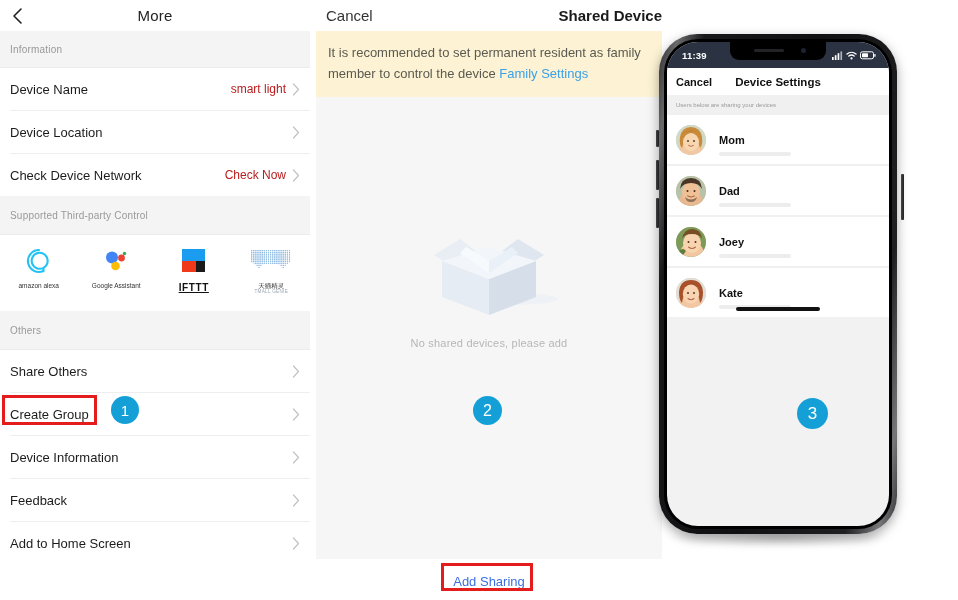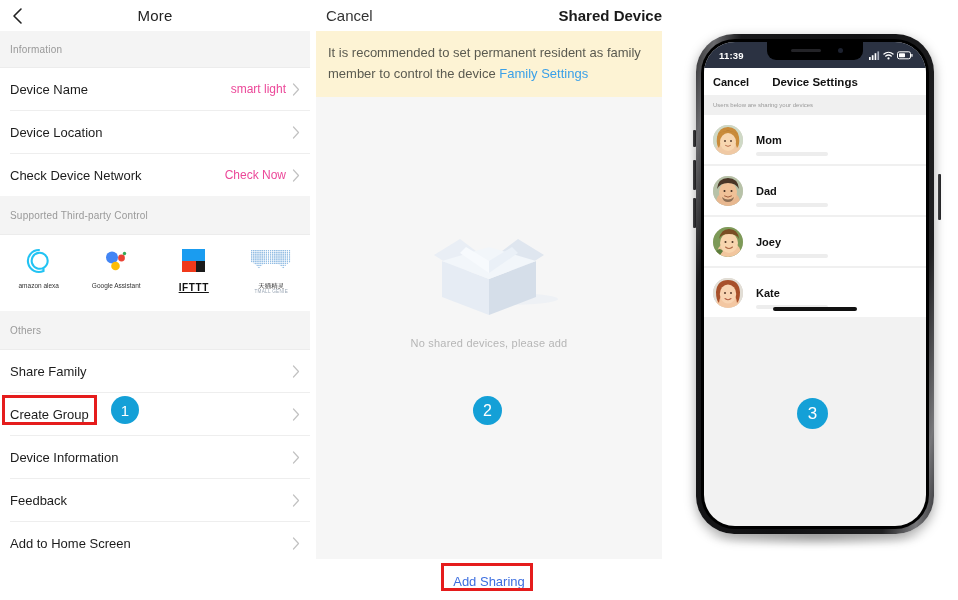--- a/index.html
+++ b/index.html
@@ -31,21 +31,21 @@
     background: #f4f4f4; height: 36px; display: flex; align-items: center;
     padding-left: 10px; font-size: 10px; color: #999; letter-spacing: .2px;
   }
   .sep-thin { height: 1px; background: #ececec; }
   .row {
     height: 42px; background: #fff; display: flex; align-items: center;
     padding: 0 10px 0 10px; position: relative;
   }
   .row-label { font-size: 13px; color: #1c1c1c; }
   .row-right { margin-left: auto; display: flex; align-items: center; gap: 6px; }
-  .row-value { font-size: 12px; color: #ec4899; }
+  .row-value { font-size: 12px; color: #b91c1c; }
   .chev { width: 8px; height: 13px; display: inline-block; }
   .chev svg { display: block; }
   .row-sep { height: 1px; background: #eeeeee; margin-left: 10px; }
 
   
   .tp-strip {
     background: #fff; height: 76px; display: flex; align-items: flex-start;
     padding-top: 9px;
   }
   .tp-item { flex: 1; display: flex; flex-direction: column; align-items: center; gap: 5px; }
@@ -86,21 +86,21 @@
   }
   .empty-art { width: 150px; height: 108px; }
   .empty-text { margin-top: 12px; font-size: 11px; color: #b6b6b6; letter-spacing: .2px; }
   .mid-footer {
     height: 45px; background: #fff; display: flex;
     align-items: center; justify-content: center;
   }
   .add-sharing { font-size: 13px; color: #3d6fe0; }
 
   
-  .phone-wrap { position: absolute; left: 688px; top: 34px; width: 258px; height: 510px; }
+  .phone-wrap { position: absolute; left: 651px; top: 34px; width: 258px; height: 510px; }
   .phone-shadow {
     position: absolute; left: 14px; top: 492px; width: 226px; height: 22px;
     background: radial-gradient(ellipse at center, rgba(0,0,0,.20) 0%, rgba(0,0,0,0) 70%);
     filter: blur(2px);
   }
   .phone-frame {
     position: absolute; left: 8px; top: 0; width: 238px; height: 500px;
     border-radius: 38px;
     background: linear-gradient(100deg,#2e2e30 0%,#6a6a6d 6%,#18181a 14%,#101012 50%,#202022 84%,#77777a 94%,#313134 100%);
     padding: 5px;
@@ -303,21 +303,21 @@
           <span class="sub">TMALL GENIE</span>
         </span>
       </div>
 
     </div>
 
     <div class="section-head" style="height:38px">Others</div>
     <div class="sep-thin"></div>
 
     <div class="row">
-      <span class="row-label">Share Family</span>
+      <span class="row-label">Share Others</span>
       <span class="row-right">
         <span class="chev">
           <svg viewBox="0 0 8 13">
               <path d="M1.5 1 L6.5 6.5 L1.5 12" fill="none" stroke="#c2c2c2" stroke-width="1.2" stroke-linecap="round" stroke-linejoin="round"></path>
             </svg>
         </span>
       </span>
     </div>
     <div class="row-sep"></div>
 

